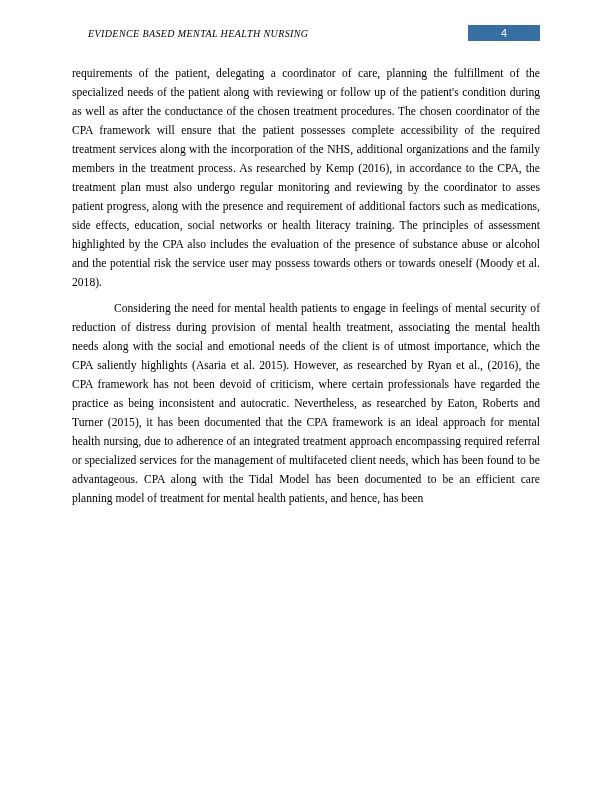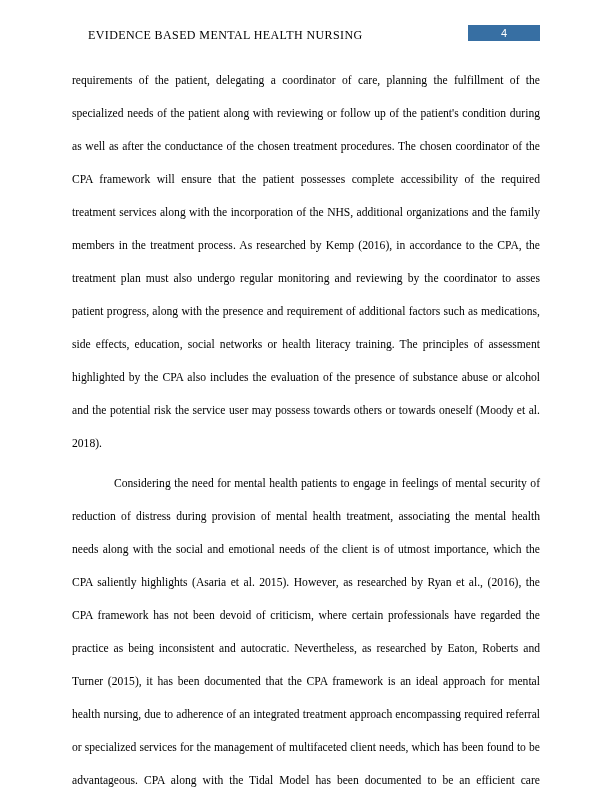--- a/index.html
+++ b/index.html
@@ -27,25 +27,26 @@
     position: absolute;
     top: 28px;
     left: 72px;
     width: 468px;
     height: 18px;
   }
   .header-title {
     position: absolute;
     left: 16px;
     top: 0px;
-    font-size: 12px;
+    font-size: 10px;
     letter-spacing: 0.4px;
     font-variant: small-caps;
     text-transform: uppercase;
     white-space: nowrap;
+    font-style: italic;
   }
   .page-number-box {
     position: absolute;
     right: 0px;
     top: -3px;
     width: 72px;
     height: 16px;
     background: #376fa3;
     color: #ffffff;
     font-size: 11px;
@@ -55,21 +56,21 @@
   }
   .content {
     position: absolute;
     top: 64px;
     left: 72px;
     width: 468px;
   }
   p {
     margin: 0 0 0 0;
     font-size: 11.6px;
-    line-height: 33px;
+    line-height: 19px;
     text-align: justify;
     text-justify: inter-word;
   }
   p.indent {
     text-indent: 42px;
   }
   .gap {
     height: 7px;
   }
 </style>

